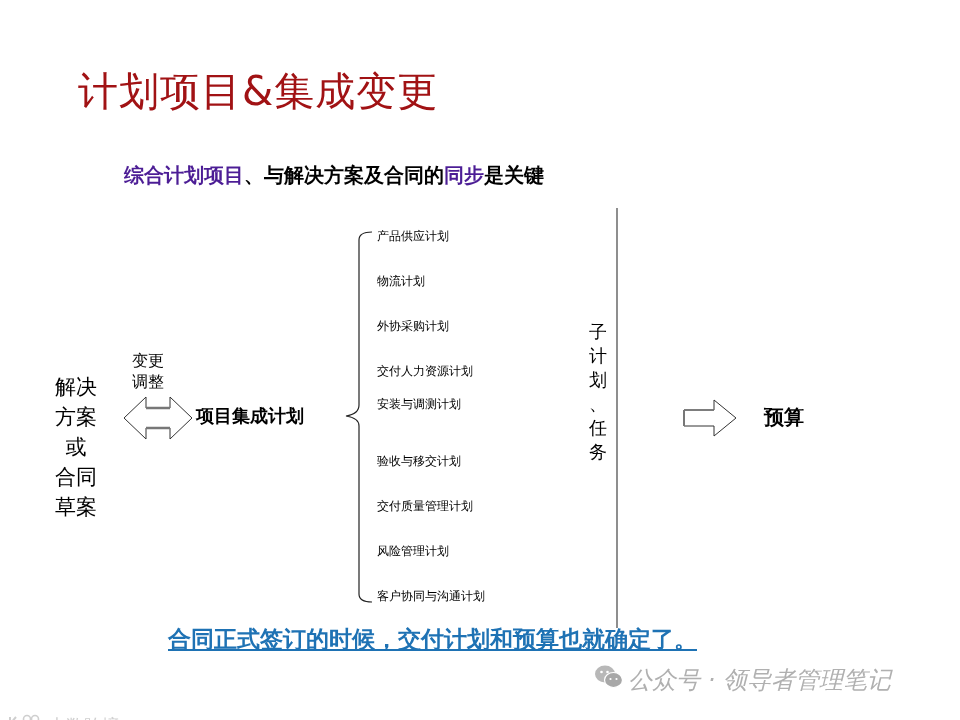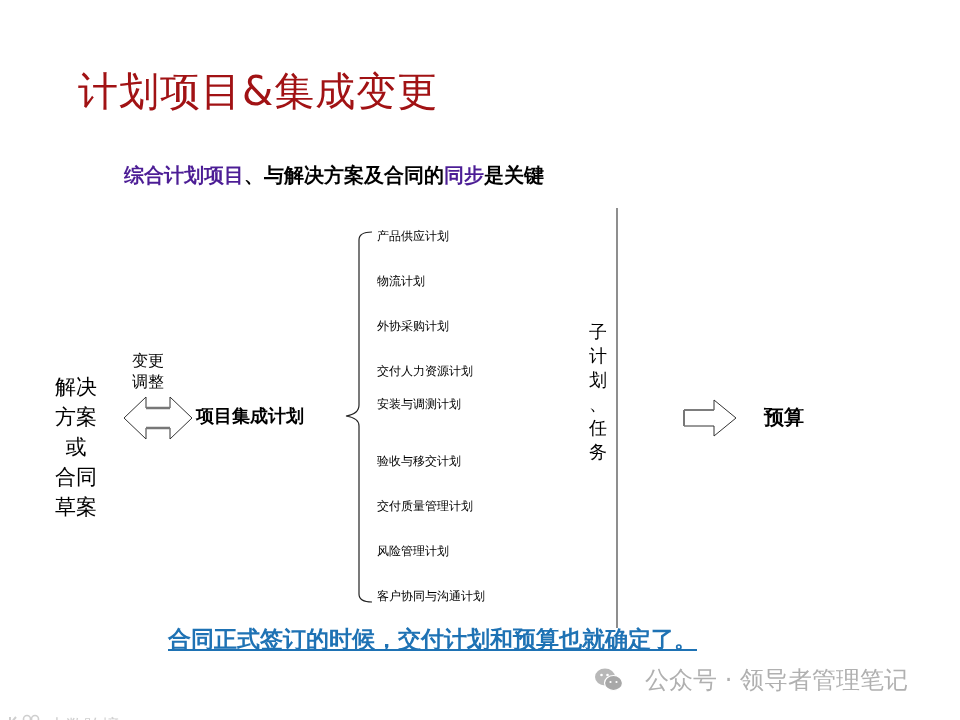--- a/index.html
+++ b/index.html
@@ -11,21 +11,21 @@
   .subtitle .red { color: #4c1d95; }
   .subtitle .black { color: #000; }
   .left-text { left: 46px; top: 372px; width: 60px; text-align: center; font-size: 21px; line-height: 30px; }
   .change-label { left: 132px; top: 350px; width: 44px; text-align: left; font-size: 16px; line-height: 21px; }
   .center-label { left: 196px; top: 404px; font-size: 18px; font-weight: bold; white-space: nowrap; }
   .list { left: 377px; top: 224px; }
   .list-item { position: absolute; left: 0; font-size: 12px; white-space: nowrap; height: 24px; line-height: 24px; }
   .vert-text { left: 586px; top: 320px; width: 24px; text-align: center; font-size: 18px; line-height: 24px; }
   .budget { left: 764px; top: 404px; font-size: 20px; font-weight: bold; }
   .bottom-note { left: 168px; top: 624px; font-size: 23px; font-weight: bold; color: #1e72b4; white-space: nowrap; text-decoration: underline; }
-  .wm-right { left: 594px; top: 664px; font-size: 24px; color: #b0b0b0; white-space: nowrap; display: flex; align-items: center; gap: 21px; }
+  .wm-right { left: 594px; top: 664px; font-size: 24px; color: #b0b0b0; white-space: nowrap; display: flex; align-items: flex-start; gap: 4px; font-style: italic; }
   .wm-left { left: 8px; top: 688px; font-size: 18px; color: #cfcfcf; white-space: nowrap; display: flex; align-items: flex-start; gap: 6px; margin-top: 26px; }
   svg.overlay { position: absolute; left: 0; top: 0; }
 </style>
 </head>
 <body>
 
 <svg class="overlay" width="960" height="720">
 
   <polygon points="124,418 146,397 146,408 170,408 170,397 192,418 170,439 170,428 146,428 146,439" fill="#ffffff" stroke="#333" stroke-width="1"></polygon>
   <line x1="146" y1="408" x2="170" y2="408" stroke="#777" stroke-width="2.5"></line>

